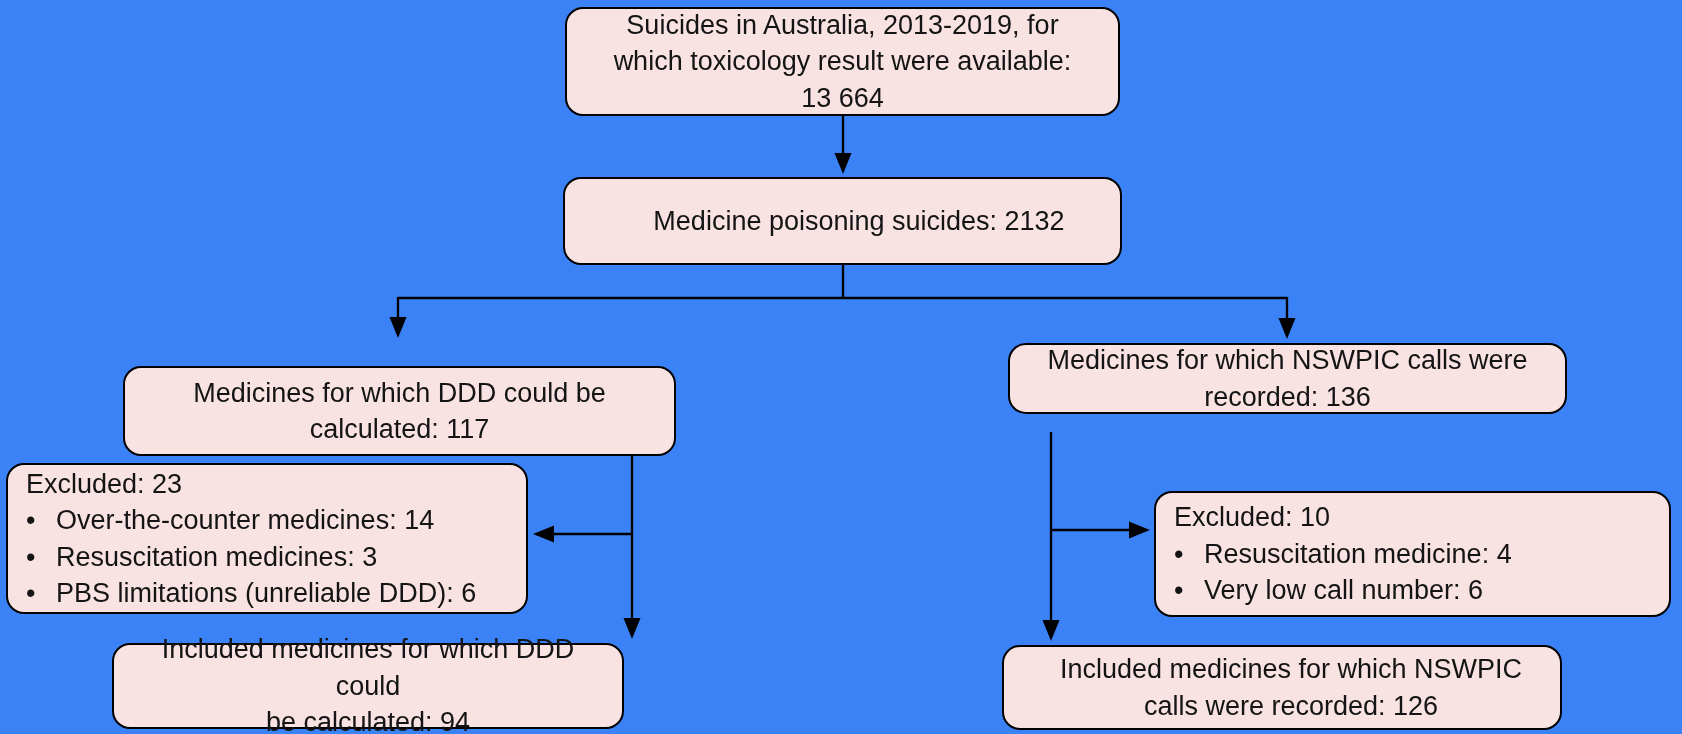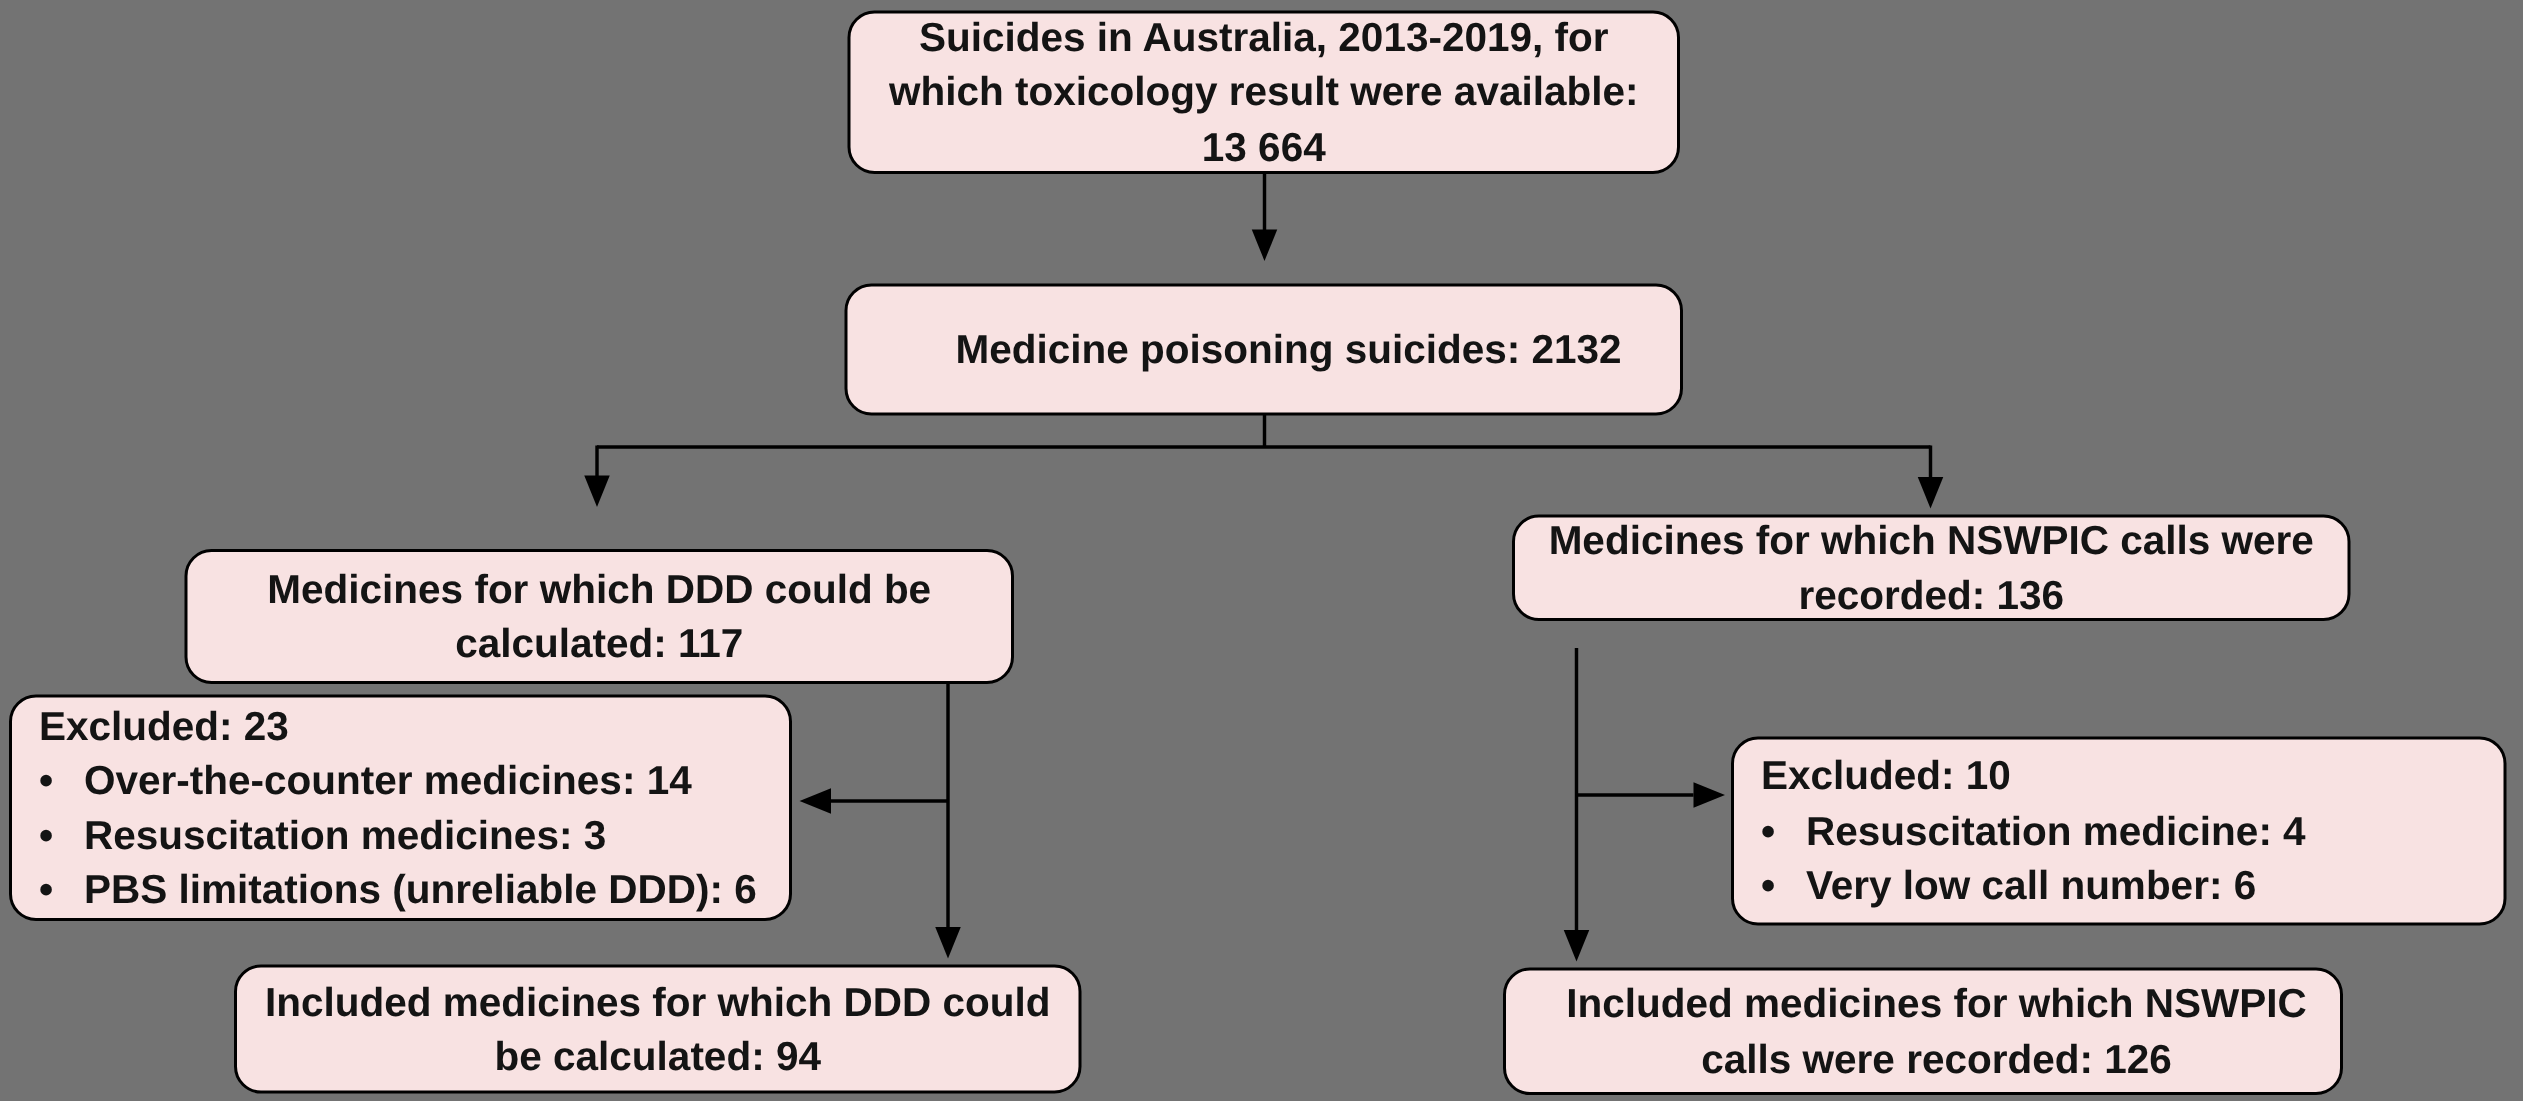--- a/index.html
+++ b/index.html
@@ -1,25 +1,24 @@
 <!DOCTYPE html>
 <html><head>
 <meta charset="utf-8">
 <title>Flow diagram</title>
 <style>
   html, body { margin: 0; padding: 0; background: #ffffff; }
   .canvas {
     position: relative;
     width: 1682px;
     height: 734px;
-    background: #737373;
+    background: #3b82f6;
     font-family: "Liberation Sans", sans-serif;
     color: #141414;
     overflow: hidden;
-    font-weight: bold;
   }
   .connectors {
     position: absolute;
     left: 0; top: 0;
     width: 1682px; height: 734px;
     pointer-events: none;
   }
   .node {
     position: absolute;
     background: #f8e2e2;
@@ -98,21 +97,21 @@
       </g>
     </g>
   </svg>
 
   <div class="node centered" style="left:565px; top:7px; width:555px; height:109px;">
     <div>Suicides in Australia, 2013-2019, for</div>
     <div>which toxicology result were available:</div>
     <div>13 664</div>
   </div>
 
-  <div class="node centered" style="left:563px; top:189px; width:559px; height:88px;padding-left:45px;">
+  <div class="node centered" style="left:563px; top:177px; width:559px; height:88px;padding-left:45px;">
     <div>Medicine poisoning suicides: 2132</div>
   </div>
 
   <div class="node centered" style="left:123px; top:342px; width:553px; height:90px;margin-top:24px;">
     <div>Medicines for which DDD could be</div>
     <div>calculated: 117</div>
   </div>
 
   <div class="node centered" style="left:1008px; top:343px; width:559px; height:71px;">
     <div>Medicines for which NSWPIC calls were</div>
@@ -140,21 +139,21 @@
     <div class="bullet-row">
       <span class="bullet">•</span>
       <span class="bullet-text">Resuscitation medicine: 4</span>
     </div>
     <div class="bullet-row">
       <span class="bullet">•</span>
       <span class="bullet-text">Very low call number: 6</span>
     </div>
   </div>
 
-  <div class="node centered" style="left:112px; top:643px; width:565px; height:86px;margin-left:44px;">
+  <div class="node centered" style="left:112px; top:643px; width:512px; height:86px;">
     <div>Included medicines for which DDD could</div>
     <div>be calculated: 94</div>
   </div>
 
   <div class="node centered" style="left:1002px; top:645px; width:560px; height:85px;padding-left:30px;">
     <div>Included medicines for which NSWPIC</div>
     <div>calls were recorded: 126</div>
   </div>
 
 </div>

